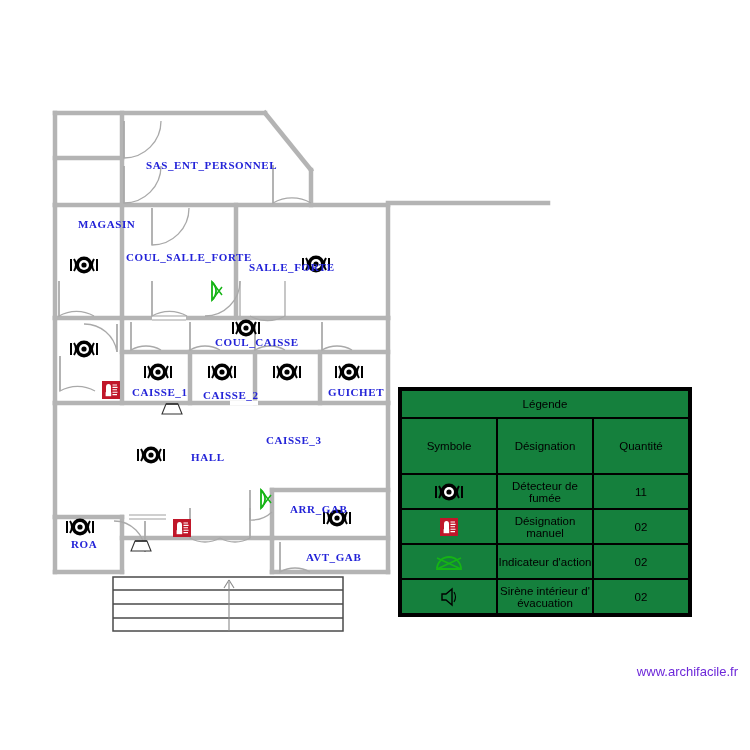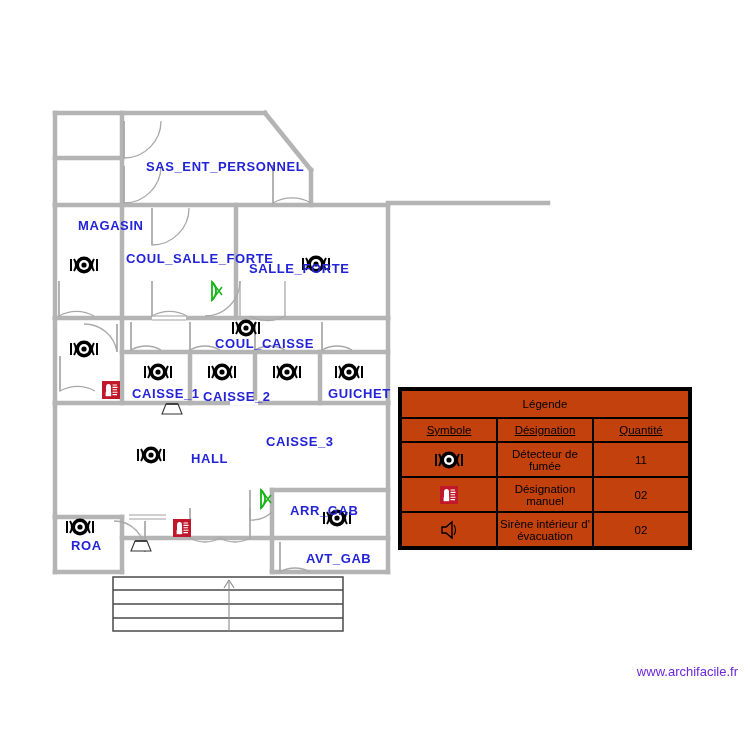--- a/index.html
+++ b/index.html
@@ -10,53 +10,53 @@
     overflow:hidden;
     position:relative;
   }
   #stage{position:absolute;left:0;top:0;width:750px;height:750px;}
   .svg-plan{position:absolute;left:0;top:0;width:750px;height:750px;}
 
   
   .room-label{
     position:absolute;
     color:#2323d8;
-    font-family:Liberation Sans, sans-serif;
-    font-size:13px;
+    font-family:Liberation Serif, serif;
+    font-size:11px;
     font-weight:bold;
     letter-spacing:0.6px;
     white-space:nowrap;
     line-height:1;
   }
 
   
   .legend{
     position:absolute;
     left:398px;top:387px;
     width:294px;
     border:2px solid #000;
-    background:#c2410c;
+    background:#15803d;
     box-sizing:border-box;
   }
   .legend table{
     border-collapse:collapse;
     width:100%;
     table-layout:fixed;
   }
   .legend td{
     border:2px solid #000;
     text-align:center;
     vertical-align:middle;
     font-family:"Liberation Sans", sans-serif;
     font-size:11.5px;
     color:#000;
     padding:0;
   }
   .lg-title{height:26px;font-size:12px;}
-  .lg-head{height:24px;text-decoration:underline;}
+  .lg-head{height:56px;}
   .lg-row{height:35px;}
   .col-sym{width:68px;}
   .col-qty{width:58px;}
   .lg-last td{height:34px;}
 
   .watermark{
     position:absolute;
     right:12px;top:664px;
     font-family:Liberation Sans, sans-serif;
     font-size:13px;
@@ -289,20 +289,32 @@
               <path d="M -5 3 L -5 -3 Q -5 -6 -2.5 -6 Q 0 -6 0 -3 L 0 3 Z" fill="#fff"></path>
               <rect x="-5.4" y="2.2" width="5.6" height="4" fill="#fff"></rect>
               <path d="M 1.5 -5 L 6 -5 M 1.5 -2.6 L 6.5 -2.6 M 1.5 -0.2 L 6 -0.2 M 1.5 2.2 L 6.5 2.2 M 1.5 4.6 L 6 4.6" stroke="#fff" stroke-width="1.1"></path>
             </svg>
           </div>
         </td>
         <td>Désignation manuel</td>
         <td class="col-qty">02</td>
       </tr>
 
+      <tr class="lg-row">
+        <td class="col-sym">
+          <div class="cellicon">
+            <svg width="32" height="22" viewBox="-16 -12 32 22">
+              <path d="M -12 6 A 12 12 0 0 1 12 6 Z" fill="none" stroke="#15b415" stroke-width="1.8"></path>
+              <path d="M -12 6 L 12 -5 M 12 6 L -12 -5" stroke="#15b415" stroke-width="1.5" fill="none"></path>
+            </svg>
+          </div>
+        </td>
+        <td>Indicateur d'action</td>
+        <td class="col-qty">02</td>
+      </tr>
 
       <tr class="lg-row">
         <td class="col-sym">
           <div class="cellicon">
             <svg width="26" height="24" viewBox="-13 -12 26 24">
               <path d="M -7 -3 L -7 3 L -3 3 L 3 8 L 3 -8 L -3 -3 Z" fill="none" stroke="#000" stroke-width="1.4"></path>
               <path d="M 5 -5 Q 8 0 5 5" fill="none" stroke="#000" stroke-width="1.1"></path>
             </svg>
           </div>
         </td>

